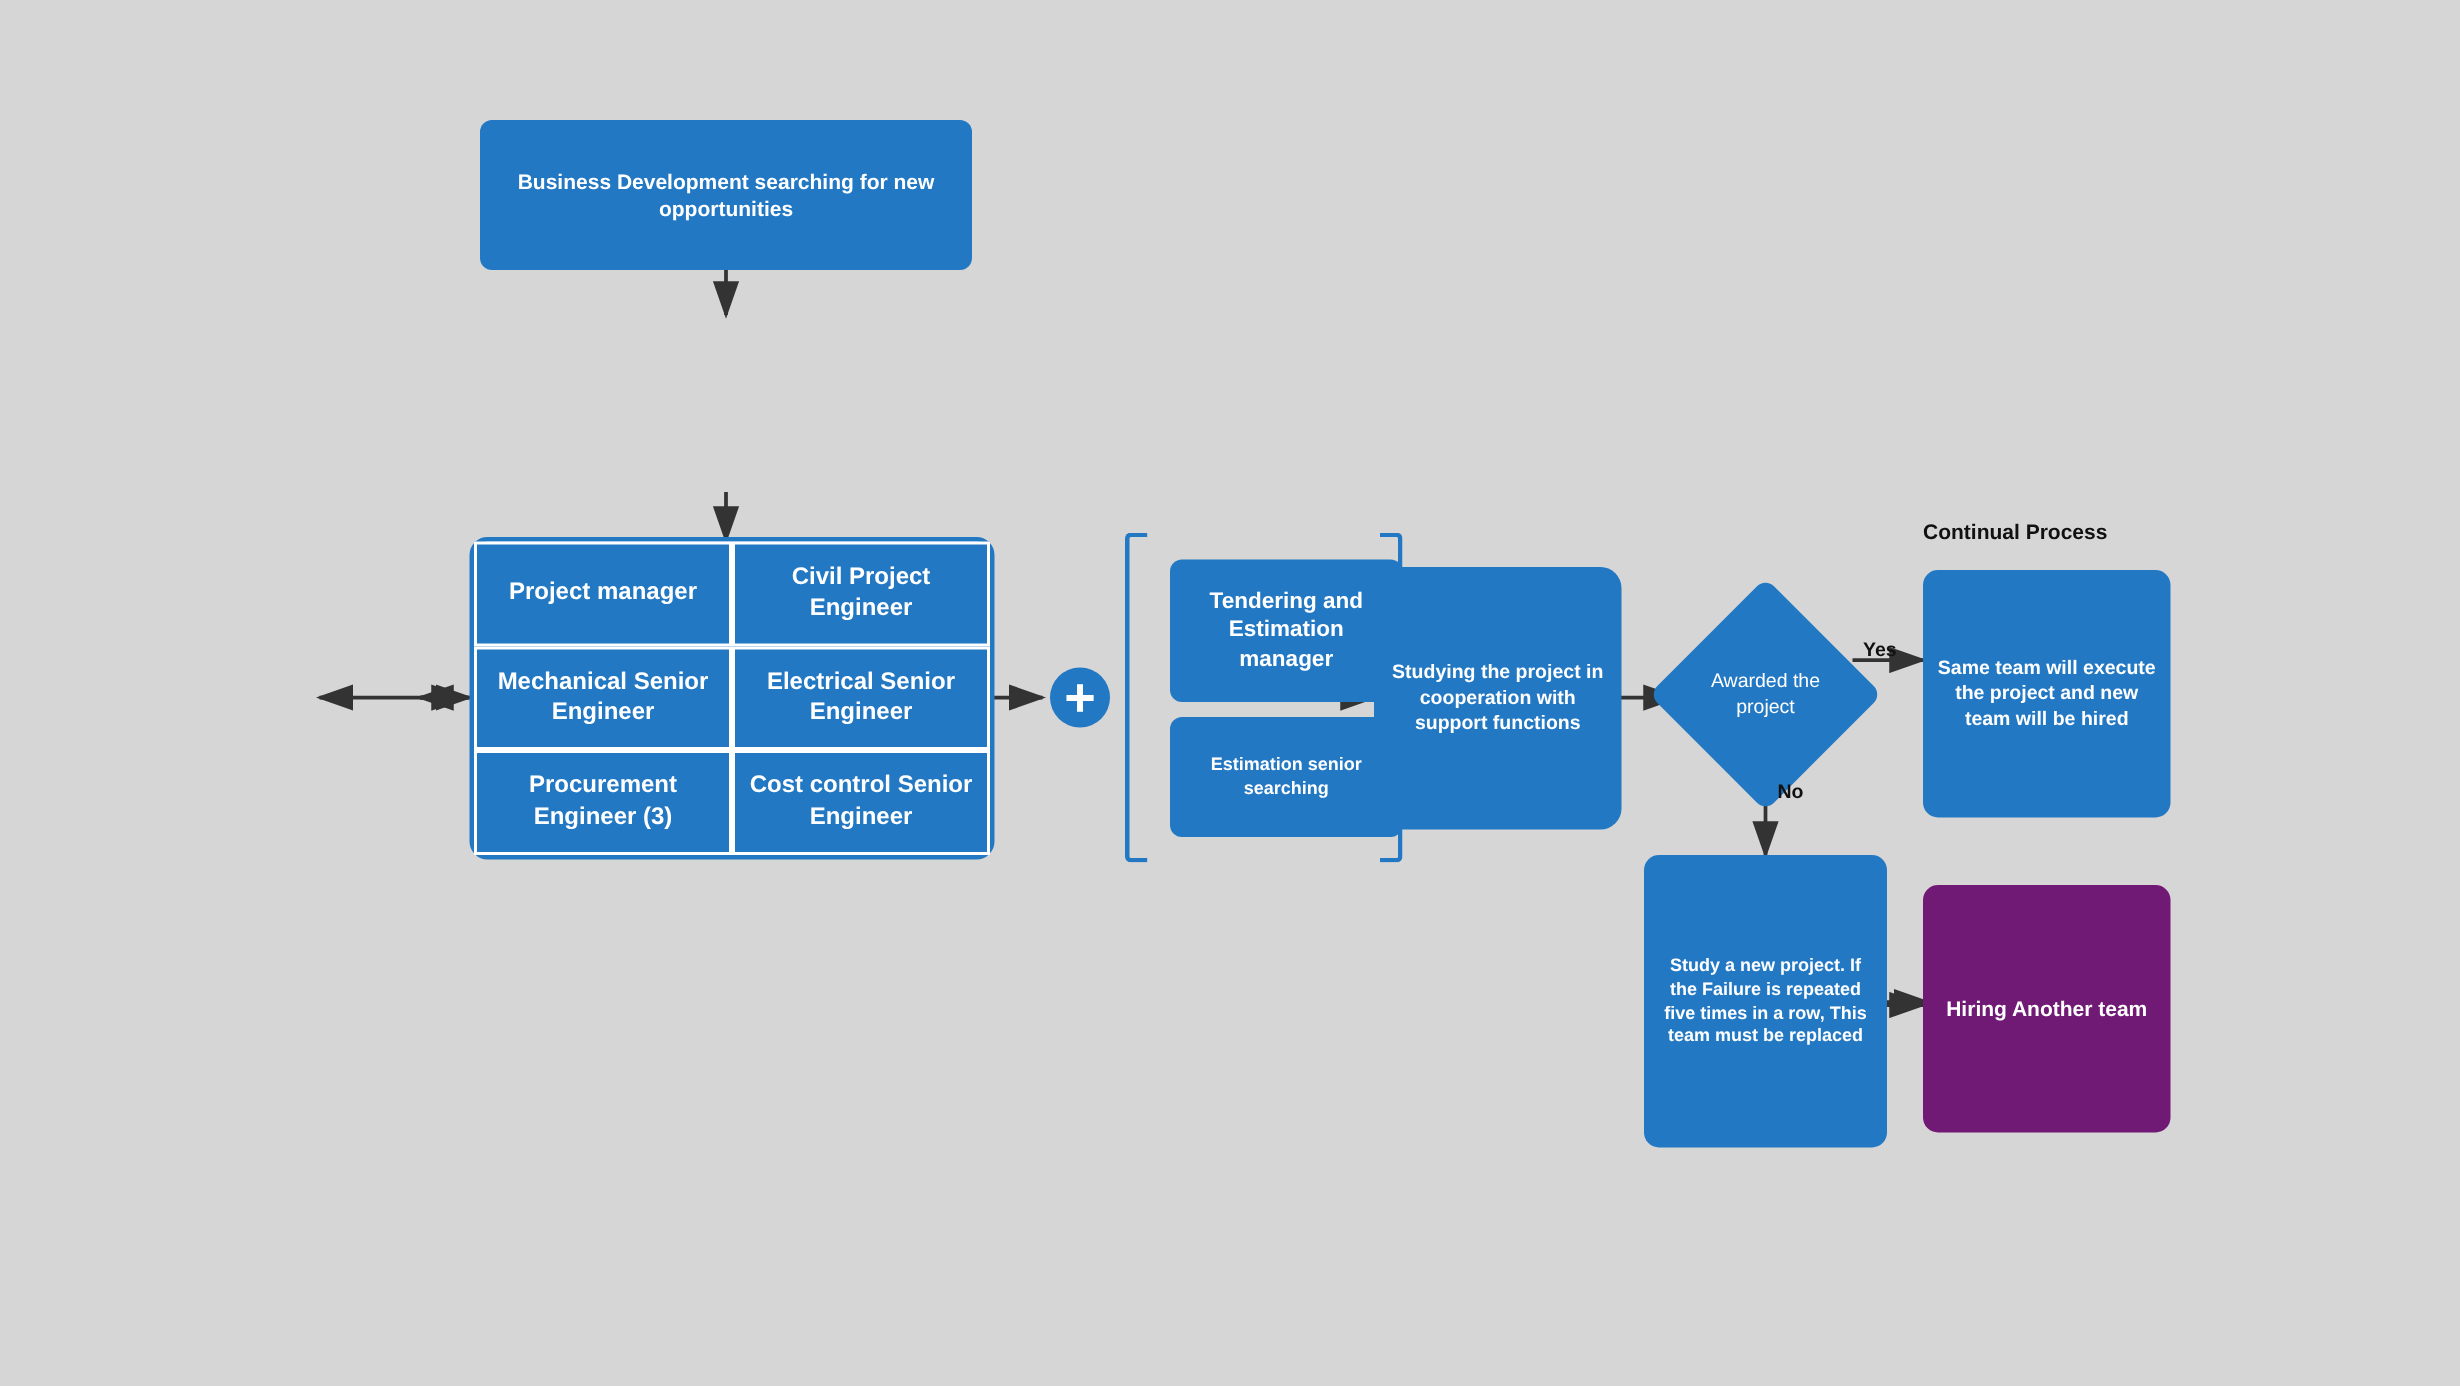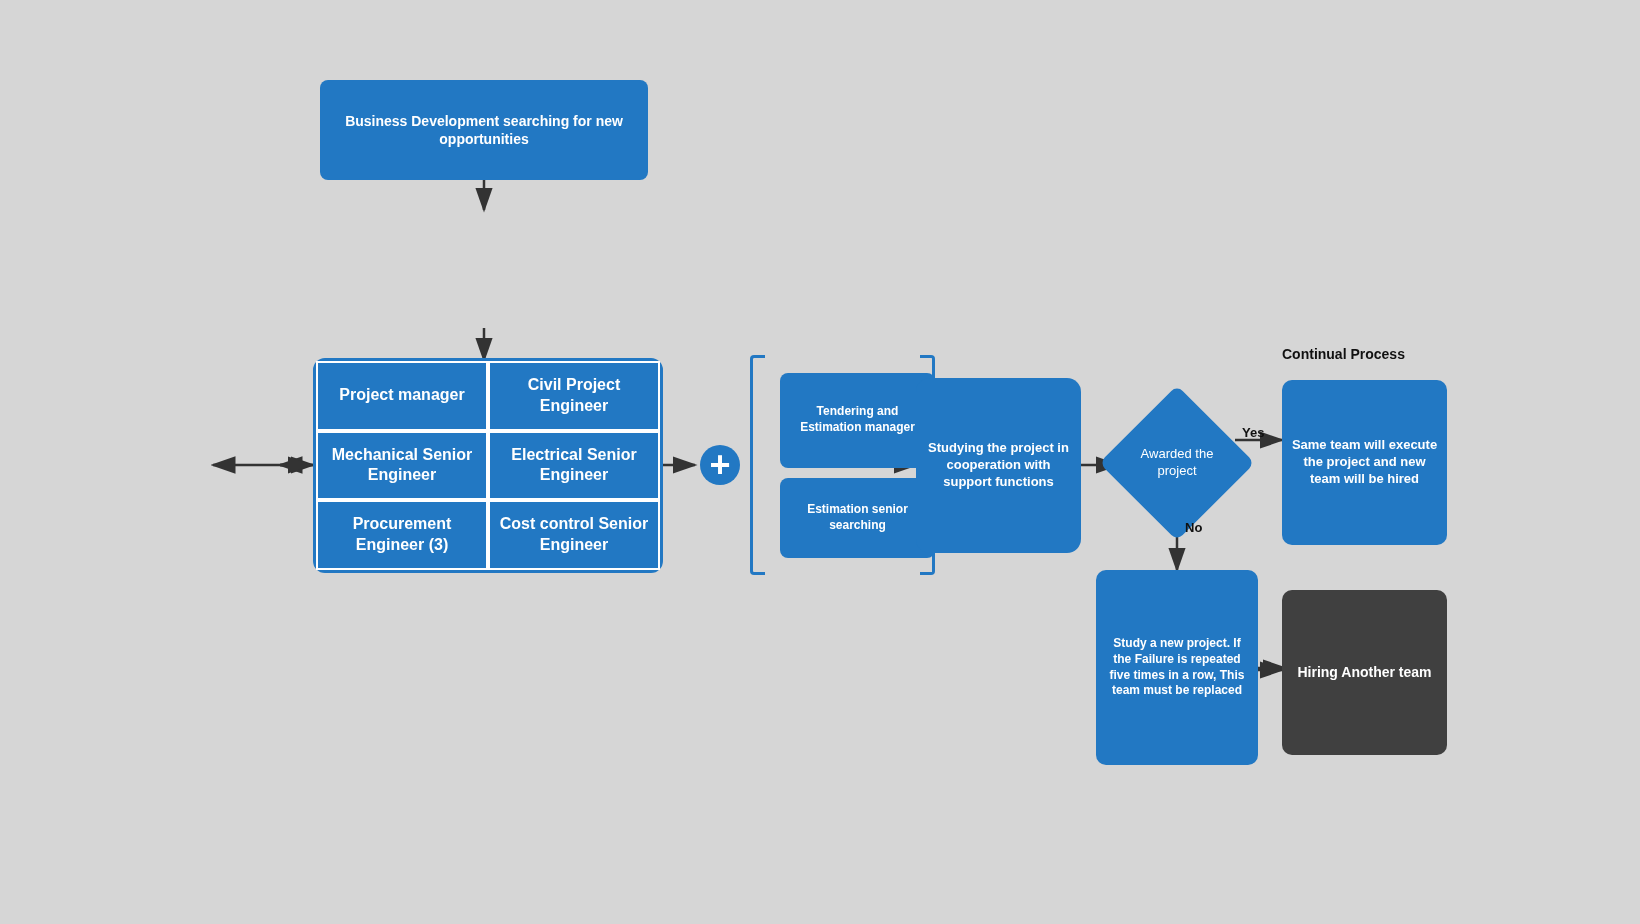--- a/index.html
+++ b/index.html
@@ -28,21 +28,21 @@
       align-items: center;
       justify-content: center;
       text-align: center;
       border-radius: 8px;
       font-size: 13px;
       line-height: 1.3;
       padding: 8px;
     }
 
     .box-red {
-      background: #404040;
+      background: #701a75;
     }
 
     .diamond {
       position: absolute;
       width: 110px;
       height: 110px;
       background: #2278c3;
       transform: rotate(45deg);
       border-radius: 8px;
     }
@@ -172,21 +172,21 @@
     </div>
   </div>
 
   <div class="plus-sign" style="left:700px; top:445px;">+</div>
 
   <div style="position:absolute; left:750px; top:355px; width:185px; height:220px; display:flex; flex-direction:column; align-items:center; justify-content:center; gap:4px;">
 
     <div style="position:absolute; left:0; top:0; width:15px; height:220px; border:3px solid #2278c3; border-right:none; border-radius:4px 0 0 4px;"></div>
     <div style="position:absolute; right:0; top:0; width:15px; height:220px; border:3px solid #2278c3; border-left:none; border-radius:0 4px 4px 0;"></div>
 
-    <div class="box" style="position:relative; left:15px; width:155px; height:95px; font-size:12px; border-radius:8px;">
+    <div class="box" style="position:relative; left:15px; width:155px; height:95px; font-size:15px; border-radius:8px;">
       <span>Tendering and Estimation manager</span>
     </div>
     <div class="box" style="position:relative; left:15px; width:155px; height:80px; font-size:12px; border-radius:8px; margin-top:6px;">
       <span>Estimation senior searching</span>
     </div>
   </div>
 
   <div class="box" style="left:916px; top:378px; width:165px; height:175px; font-size:13px; border-radius:14px;">
     <span>Studying the project in cooperation with support functions</span>
   </div>

